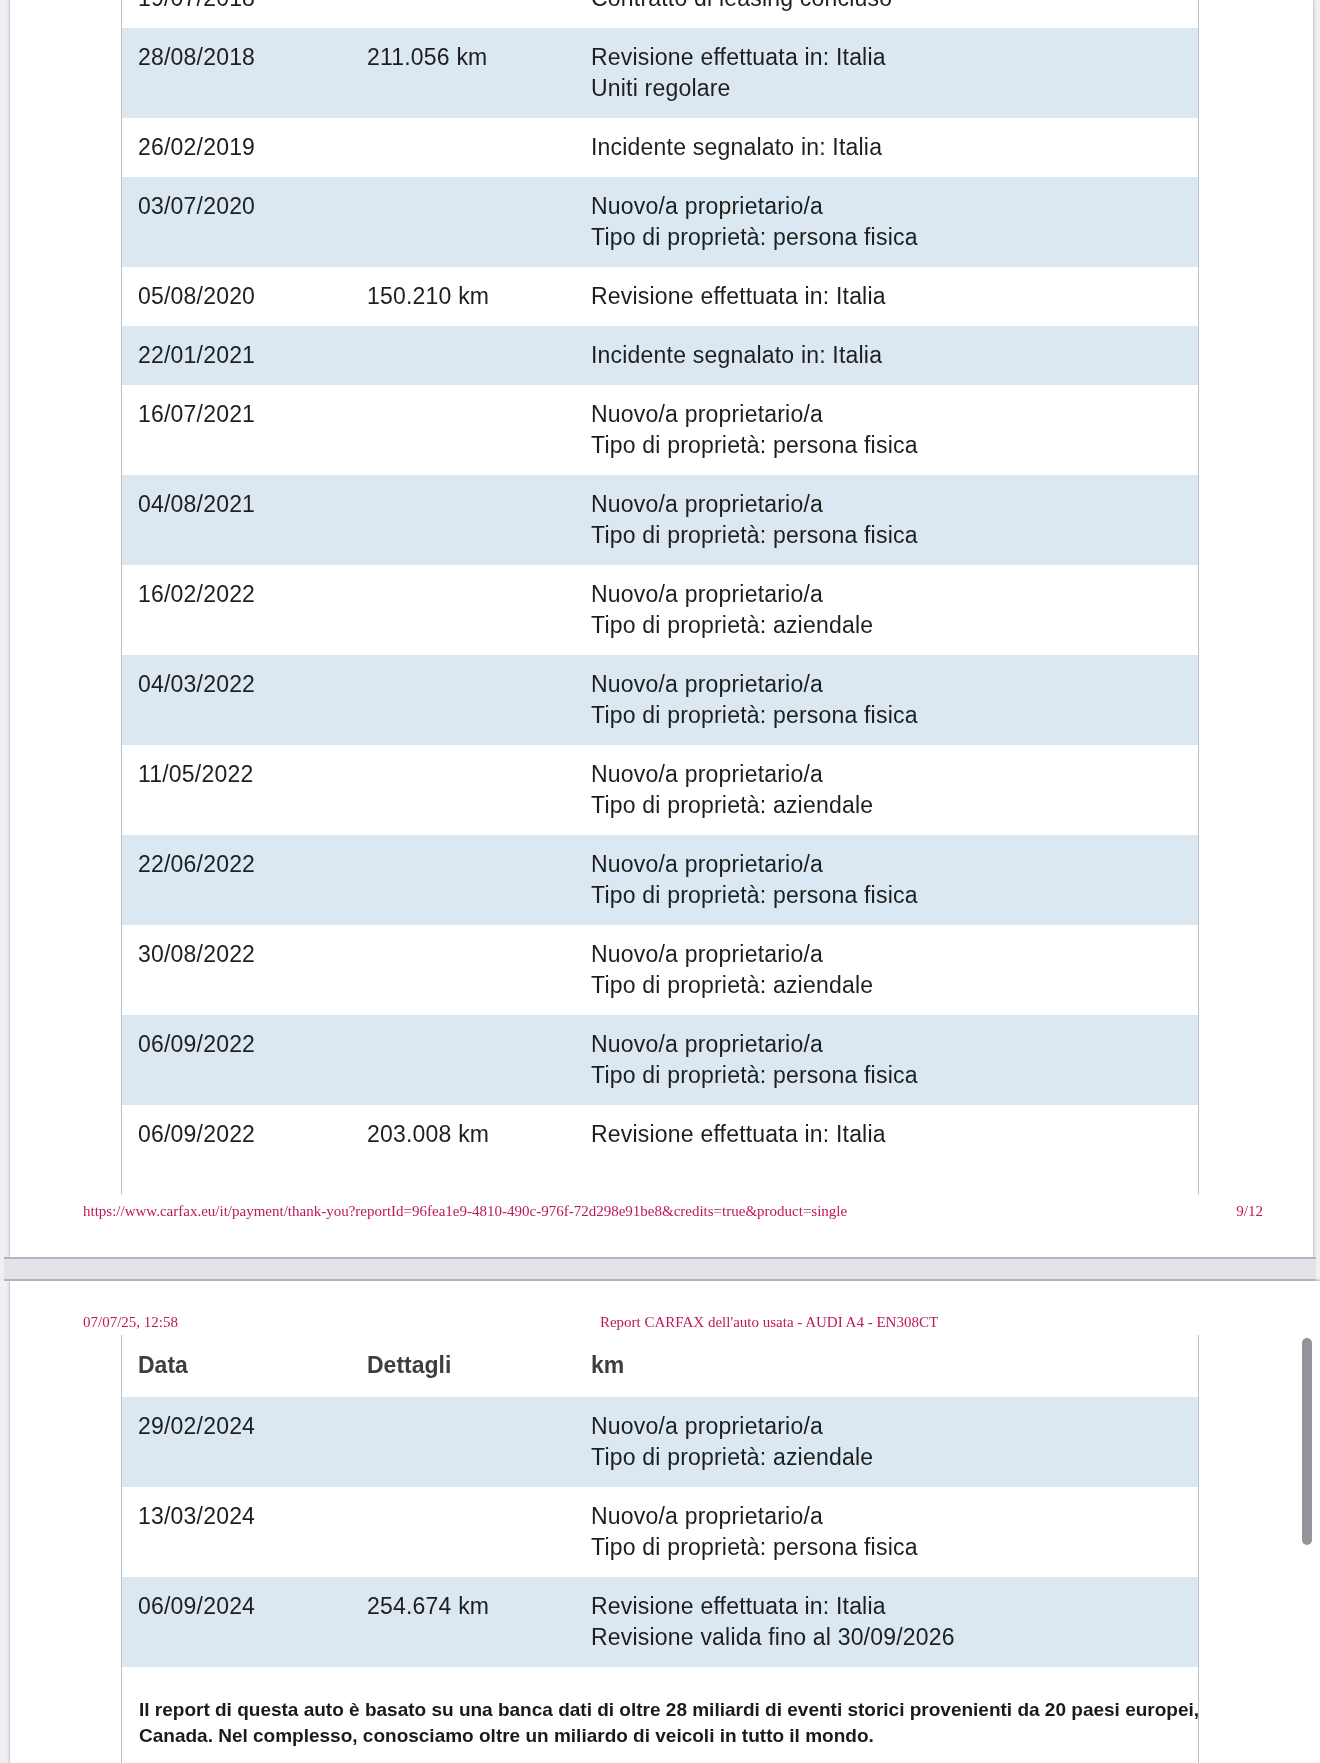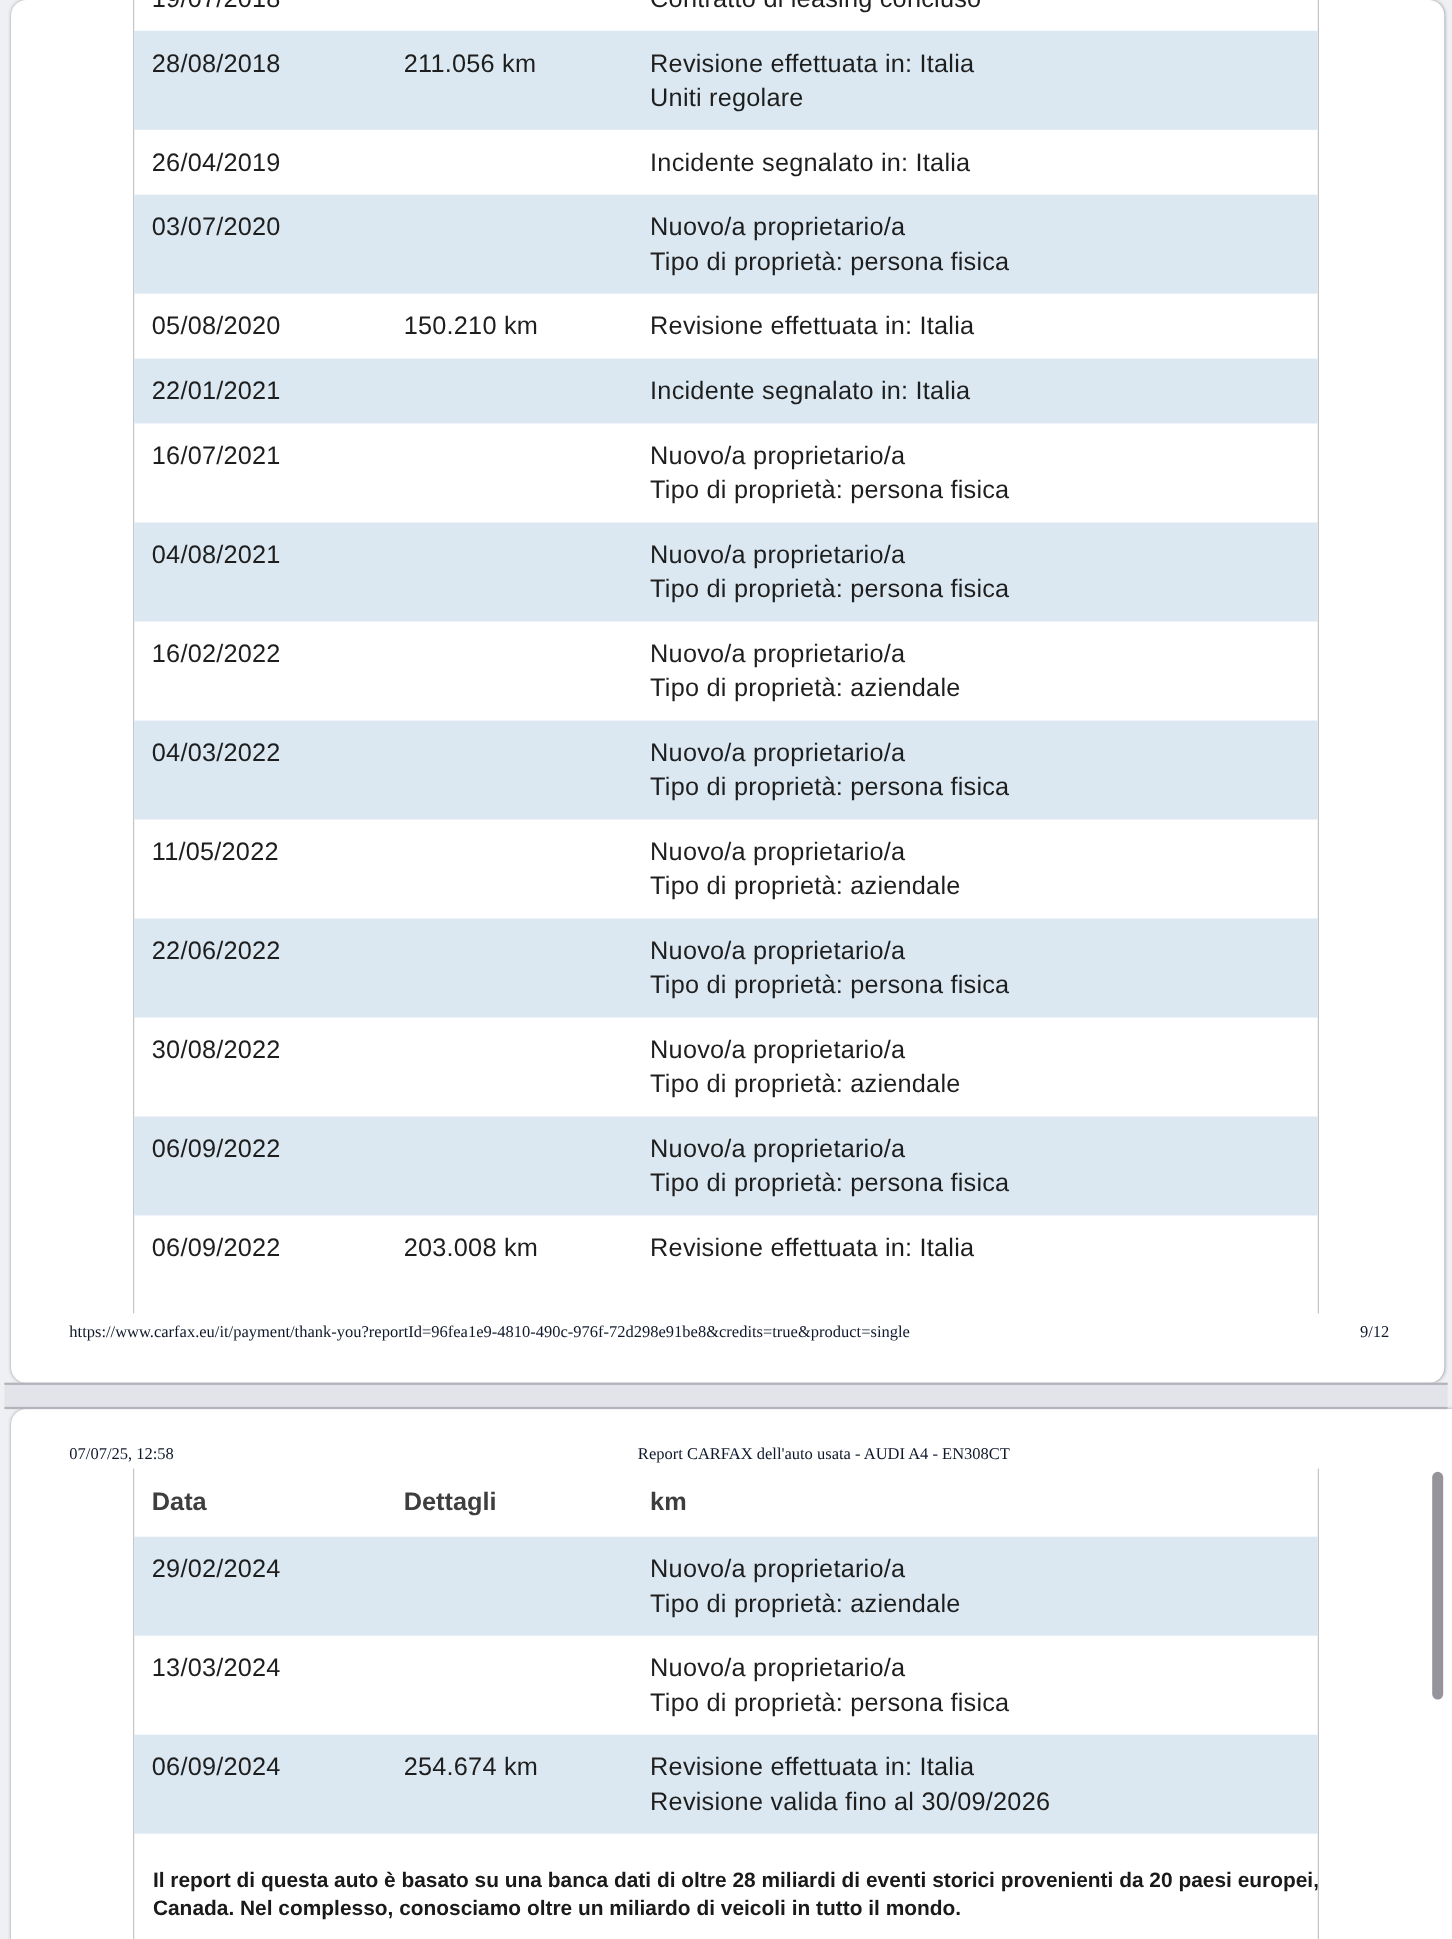--- a/index.html
+++ b/index.html
@@ -4,21 +4,20 @@
 <style>
   html,body{margin:0;padding:0;}
   #viewport{
     position:relative; width:1320px; height:1763px;
     background:#eff0f3; overflow:hidden;
     font-family:"Liberation Sans", sans-serif;
   }
   .paper{
     position:absolute; left:10px; width:1303px; background:#ffffff;
     box-shadow:0 0 3px rgba(50,50,60,.45);
-    border-radius:14px;
   }
   #paper1{ top:0; height:1257px; overflow:hidden; }
   #paper2{ top:1281px; height:512px; overflow:hidden;padding-left:48px; }
   .page-gap{
     position:absolute; left:4px; width:1312px; top:1257px; height:24px;
     background:#e3e4e9;
     border-top:2px solid #b2b3bb; border-bottom:2px solid #b2b3bb;
     box-sizing:border-box; z-index:3;
   }
   
@@ -39,21 +38,21 @@
   #table1 .row:first-child{ margin-top:-31px; }
   .hdr-row{
     display:grid; grid-template-columns:229px 224px 1fr;
     height:62px; padding:15px 10px 0 16px; box-sizing:border-box;
     font-size:23px; line-height:31px; font-weight:bold; color:#3e3e3e;
   }
   .cell{ white-space:nowrap; }
   
   .printline{
     position:absolute; font-family:"Liberation Serif", serif;
-    font-size:15px; line-height:19px; color:#0f172a; white-space:nowrap;
+    font-size:15px; line-height:19px; color:#be185d; white-space:nowrap;margin-left:20px;
   }
   #p1-url{ left:53px; top:1202px; }
   #p1-pagenum{ right:50px; top:1202px; }
   #p2-datetime{ left:53px; top:32px; }
   #p2-title{ left:739px; top:32px; transform:translateX(-50%); }
   
   .disclaimer{
     margin-top:30px; padding:0 17px;
     font-size:19px; font-weight:bold; line-height:26px; color:#1a1a1a;
   }
@@ -80,21 +79,21 @@
         </div>
         <div class="row shaded">
           <div class="cell">28/08/2018</div>
           <div class="cell">211.056 km</div>
           <div>
             <div class="cell">Revisione effettuata in: Italia</div>
             <div class="cell">Uniti regolare</div>
           </div>
         </div>
         <div class="row">
-          <div class="cell">26/04/2019</div>
+          <div class="cell">26/02/2019</div>
           <div class="cell"></div>
           <div>
             <div class="cell">Incidente segnalato in: Italia</div>
           </div>
         </div>
         <div class="row shaded">
           <div class="cell">03/07/2020</div>
           <div class="cell"></div>
           <div>
             <div class="cell">Nuovo/a proprietario/a</div>

